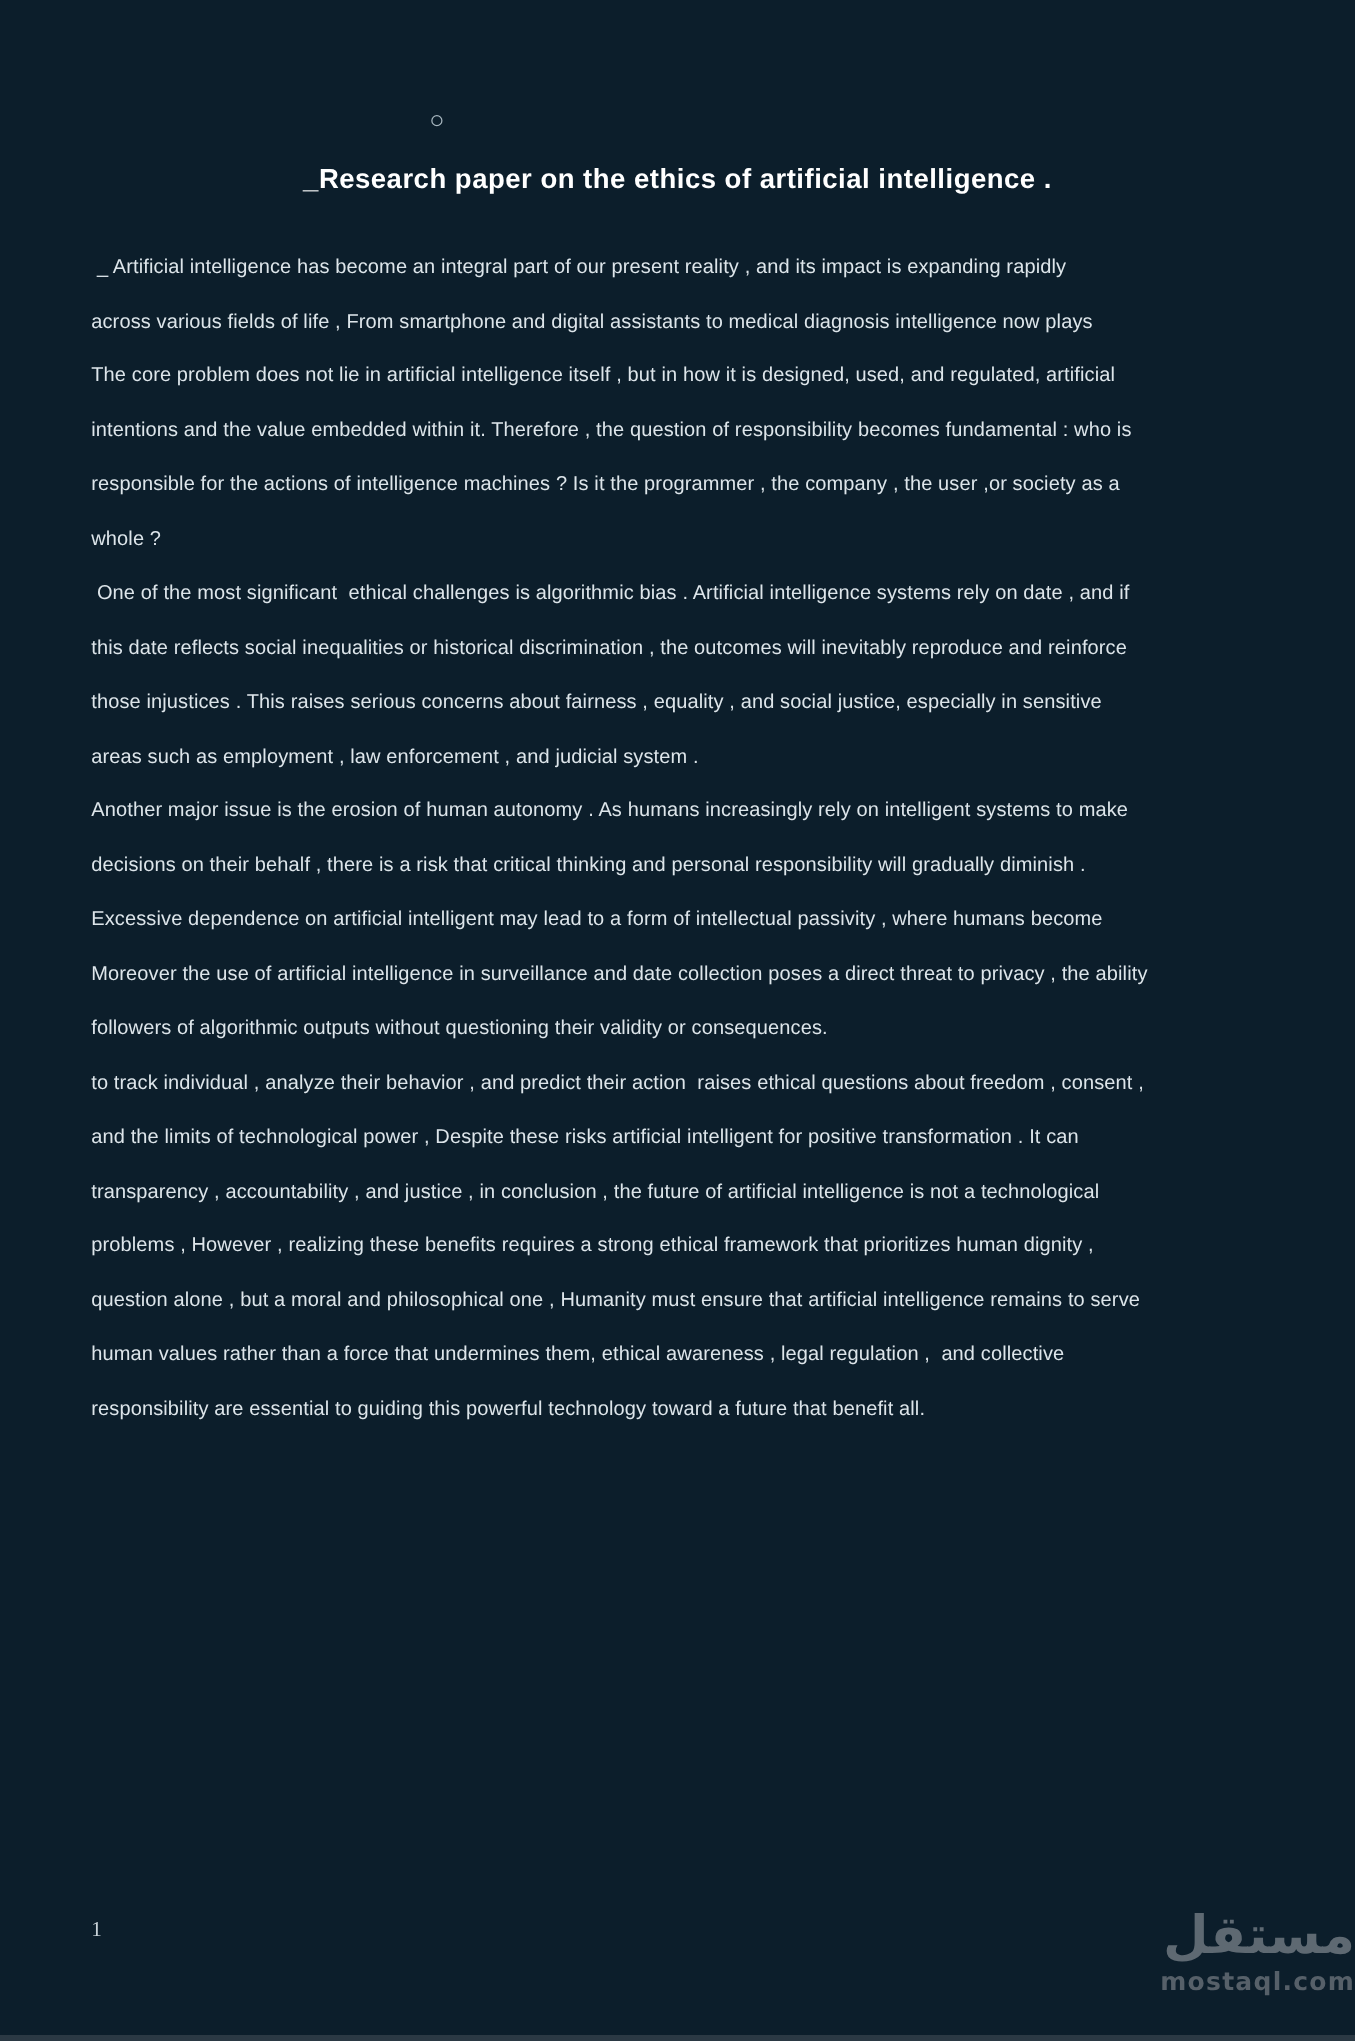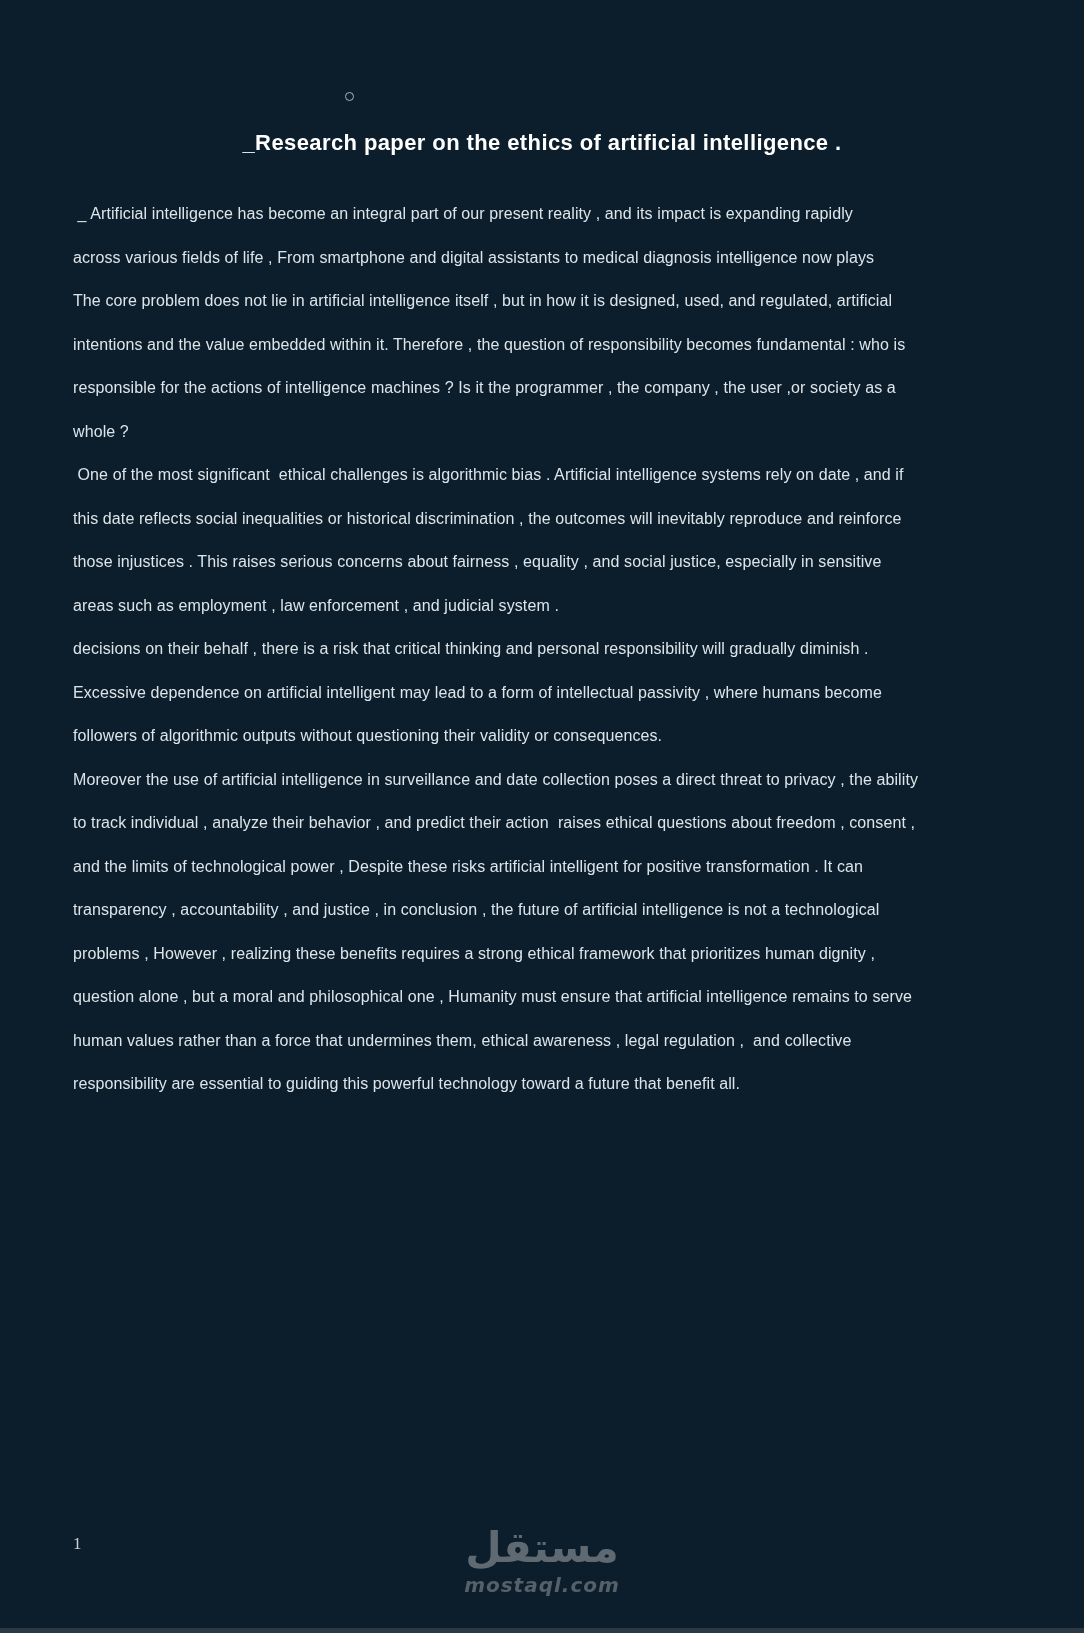--- a/index.html
+++ b/index.html
@@ -58,39 +58,38 @@
     top: 1534px;
     font-family: "Liberation Serif", "DejaVu Serif", serif;
     font-size: 17px;
     color: #c8d2d8;
   }
   .watermark {
     position: absolute;
     left: 0;
     top: 1524px;
     width: 100%;
-    text-align: center;
+    text-align: right;
     user-select: none;
   }
   .wm-logo {
     font-family: "DejaVu Sans", sans-serif;
     font-weight: bold;
     font-size: 42px;
     line-height: 48px;
     color: #5e6972;
   }
   .wm-site {
     font-family: "DejaVu Sans", sans-serif;
     font-weight: bold;
     font-size: 20px;
     line-height: 22px;
     letter-spacing: 1px;
     color: #566069;
     margin-top: 2px;
-    font-style: italic;
   }
   .bottom-bar {
     position: absolute;
     left: 0;
     bottom: 0;
     width: 100%;
     height: 5px;
     background: #2b3944;
   }
 </style>
@@ -107,24 +106,25 @@
       <div class="doc-line"> _ Artificial intelligence has become an integral part of our present reality , and its impact is expanding rapidly</div>
       <div class="doc-line">across various fields of life , From smartphone and digital assistants to medical diagnosis intelligence now plays</div>
       <div class="doc-line">The core problem does not lie in artificial intelligence itself , but in how it is designed, used, and regulated, artificial</div>
       <div class="doc-line">intentions and the value embedded within it. Therefore , the question of responsibility becomes fundamental : who is</div>
       <div class="doc-line">responsible for the actions of intelligence machines ? Is it the programmer , the company , the user ,or society as a</div>
       <div class="doc-line">whole ?</div>
       <div class="doc-line"> One of the most significant  ethical challenges is algorithmic bias . Artificial intelligence systems rely on date , and if</div>
       <div class="doc-line">this date reflects social inequalities or historical discrimination , the outcomes will inevitably reproduce and reinforce</div>
       <div class="doc-line">those injustices . This raises serious concerns about fairness , equality , and social justice, especially in sensitive</div>
       <div class="doc-line">areas such as employment , law enforcement , and judicial system .</div>
+      <div class="doc-line">Another major issue is the erosion of human autonomy . As humans increasingly rely on intelligent systems to make</div>
       <div class="doc-line">decisions on their behalf , there is a risk that critical thinking and personal responsibility will gradually diminish .</div>
       <div class="doc-line">Excessive dependence on artificial intelligent may lead to a form of intellectual passivity , where humans become</div>
+      <div class="doc-line">Moreover the use of artificial intelligence in surveillance and date collection poses a direct threat to privacy , the ability</div>
       <div class="doc-line">followers of algorithmic outputs without questioning their validity or consequences.</div>
-      <div class="doc-line">Moreover the use of artificial intelligence in surveillance and date collection poses a direct threat to privacy , the ability</div>
       <div class="doc-line">to track individual , analyze their behavior , and predict their action  raises ethical questions about freedom , consent ,</div>
       <div class="doc-line">and the limits of technological power , Despite these risks artificial intelligent for positive transformation . It can</div>
       <div class="doc-line">transparency , accountability , and justice , in conclusion , the future of artificial intelligence is not a technological</div>
       <div class="doc-line">problems , However , realizing these benefits requires a strong ethical framework that prioritizes human dignity ,</div>
       <div class="doc-line">question alone , but a moral and philosophical one , Humanity must ensure that artificial intelligence remains to serve</div>
       <div class="doc-line">human values rather than a force that undermines them, ethical awareness , legal regulation ,  and collective</div>
       <div class="doc-line">responsibility are essential to guiding this powerful technology toward a future that benefit all.</div>
     </div>
 
   <div class="page-number">1</div>

